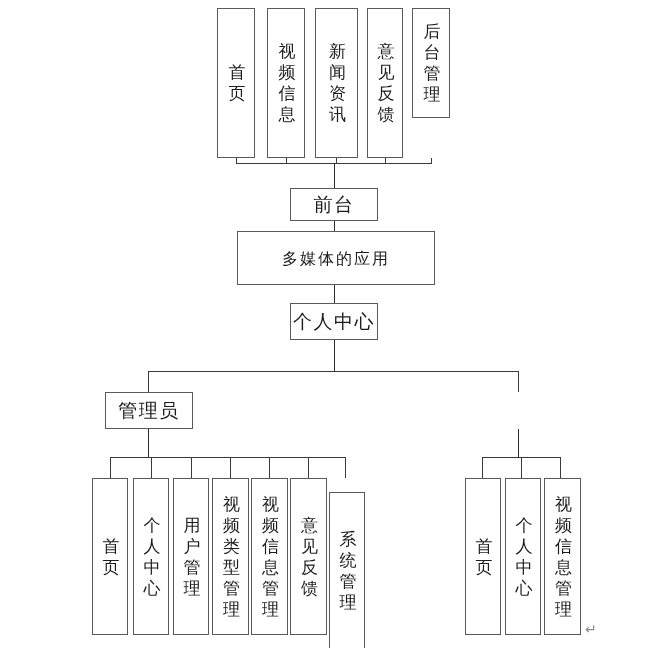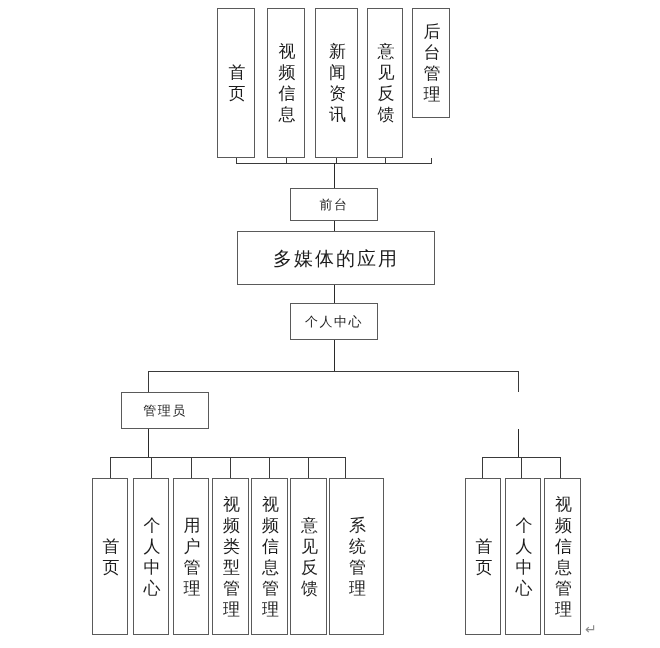--- a/index.html
+++ b/index.html
@@ -37,26 +37,26 @@
   }
   
   .node.vert .label {
     writing-mode: horizontal-tb;
     word-break: break-all;
     width: 15px;
     line-height: 21px;
     font-size: 17px;
   }
   .node.horiz .label {
-    font-size: 13px;
+    font-size: 19px;
     letter-spacing: 1.5px;
     white-space: nowrap;
   }
   .node.wide .label {
-    font-size: 19px;
+    font-size: 16px;
     letter-spacing: 2px;
   }
   .line {
     position: absolute;
     background: #3a3a3a;
   }
   .line.h { height: 1px; }
   .line.v { width: 1px; }
   .line.thick { background: #2a2a2a; }
   .return-mark {
@@ -111,21 +111,21 @@
 
   <div class="node horiz" style="left:290px; top:303px; width:88px; height:37px;">
     <span class="label">个人中心</span>
   </div>
 
   <div class="line v thick" style="left:334px; top:340px; height:31px;"></div>
   <div class="line h" style="left:148px; top:371px; width:371px;"></div>
   <div class="line v" style="left:148px; top:371px; height:21px;"></div>
   <div class="line v" style="left:518px; top:371px; height:21px;"></div>
 
-  <div class="node horiz" style="left:105px; top:392px; width:88px; height:37px;margin-left:16px;">
+  <div class="node horiz" style="left:105px; top:392px; width:88px; height:37px;">
     <span class="label">管理员</span>
   </div>
 
 
   <div class="line v thick" style="left:148px; top:429px; height:29px;"></div>
   <div class="line h" style="left:110px; top:457px; width:235px;"></div>
   <div class="line v" style="left:110px; top:457px; height:21px;"></div>
   <div class="line v" style="left:151px; top:457px; height:21px;"></div>
   <div class="line v" style="left:191px; top:457px; height:21px;"></div>
   <div class="line v" style="left:230px; top:457px; height:21px;"></div>
@@ -144,21 +144,21 @@
   </div>
   <div class="node vert" style="left:173px; top:478px; width:36px; height:157px;">
     <span class="label">用户管理</span>
   </div>
   <div class="node vert" style="left:251px; top:478px; width:37px; height:157px;">
     <span class="label">视频信息管理</span>
   </div>
   <div class="node vert" style="left:290px; top:478px; width:37px; height:157px;">
     <span class="label">意见反馈</span>
   </div>
-  <div class="node vert" style="left:329px; top:478px; width:55px; height:157px;">
+  <div class="node vert" style="left:329px; top:492px; width:36px; height:157px;">
     <span class="label">系统管理</span>
   </div>
 
   <div class="line v thick" style="left:518px; top:429px; height:29px;"></div>
   <div class="line h" style="left:482px; top:457px; width:78px;"></div>
   <div class="line v" style="left:482px; top:457px; height:21px;"></div>
   <div class="line v" style="left:521px; top:457px; height:21px;"></div>
   <div class="line v" style="left:560px; top:457px; height:21px;"></div>
 
   <div class="node vert" style="left:465px; top:478px; width:36px; height:157px;">

